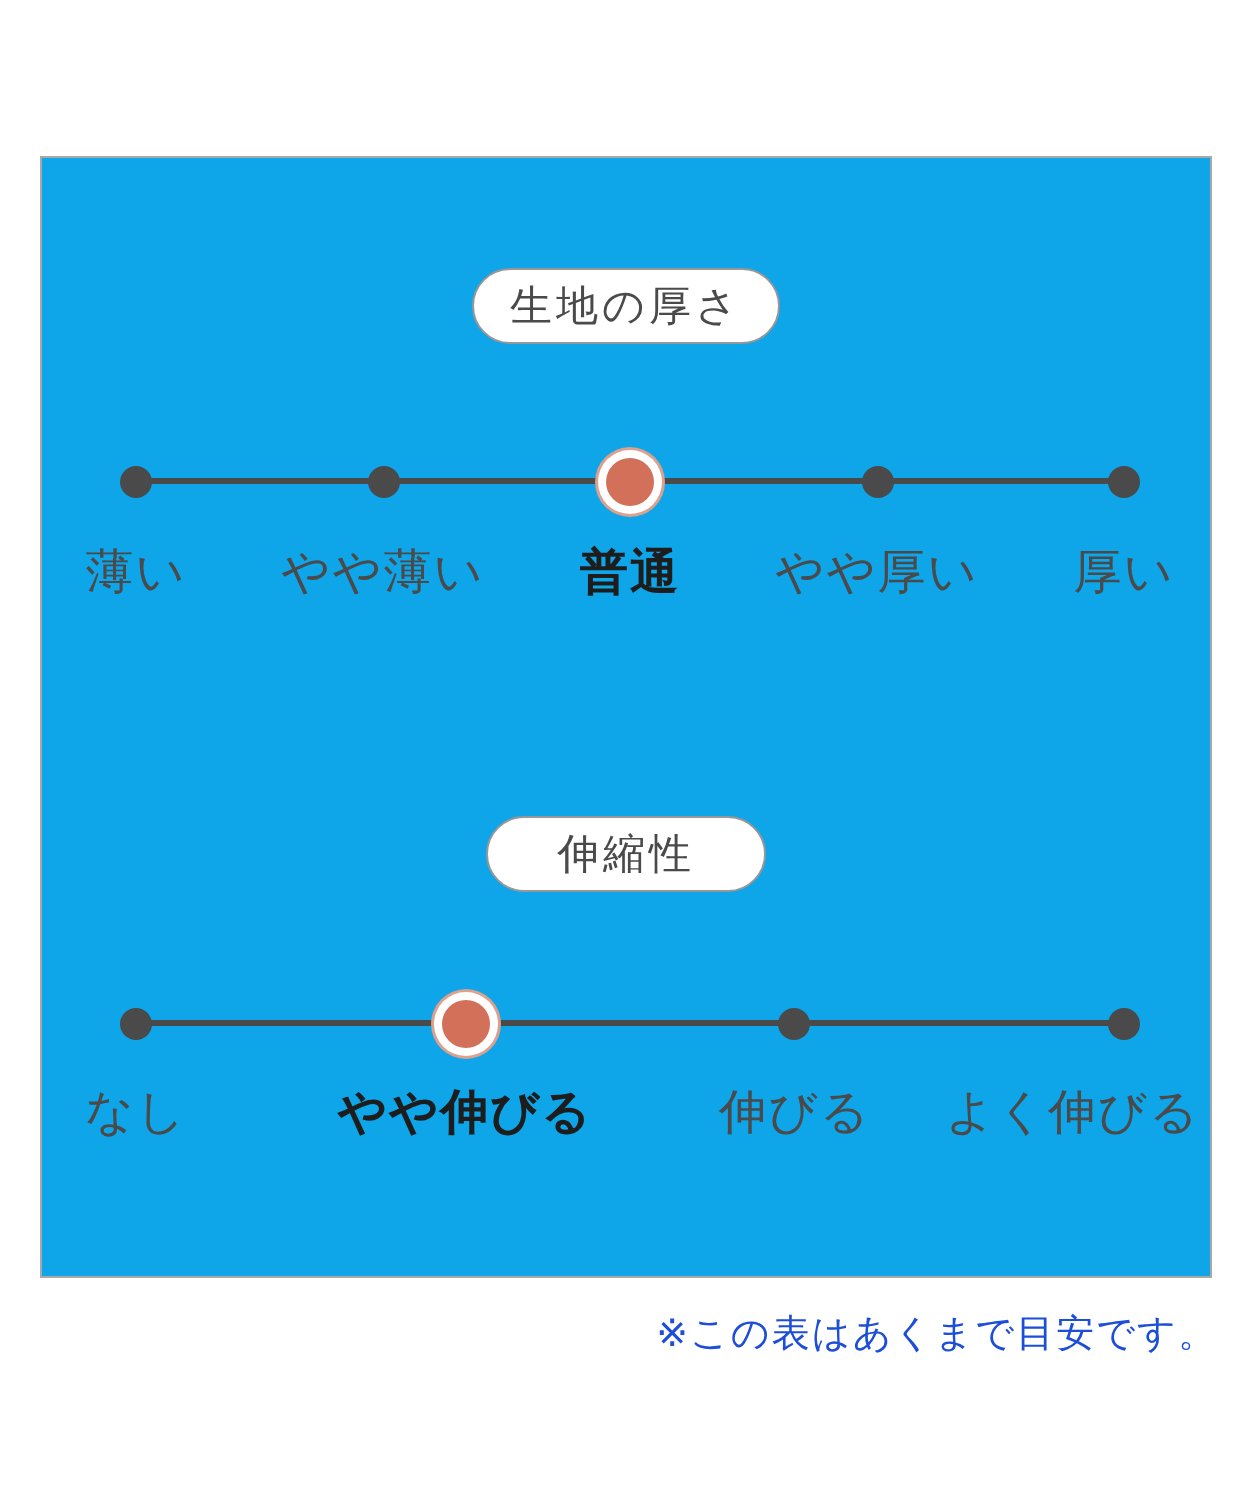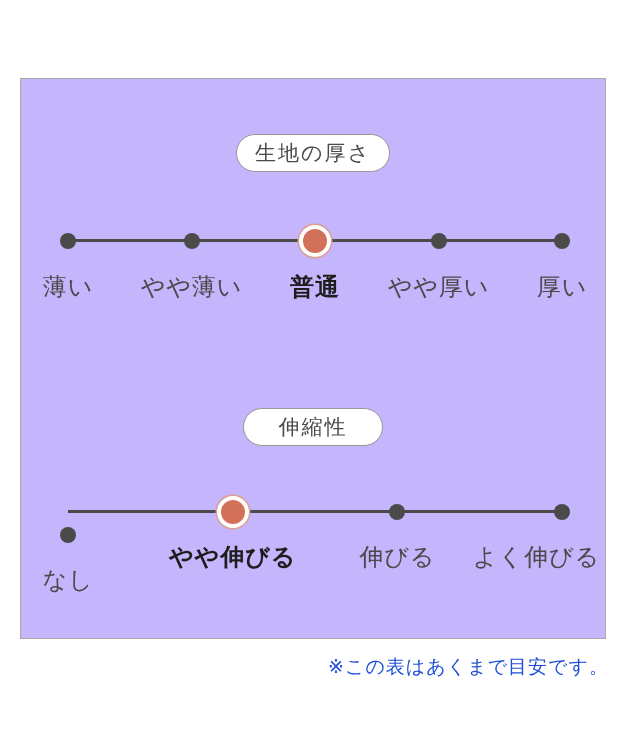--- a/index.html
+++ b/index.html
@@ -15,21 +15,21 @@
     overflow: hidden;
   }
   .frame {
     position: absolute;
     left: 20px;
     top: 78px;
     width: 586px;
     height: 561px;
     box-sizing: border-box;
     border: 1.5px solid #a8a8a8;
-    background: #c4b5fd;
+    background: #0ea5e9;
   }
   .pill {
     position: absolute;
     left: 50%;
     transform: translateX(-50%);
     min-width: 140px;
     height: 38px;
     box-sizing: border-box;
     padding: 0 18px;
     border: 1.5px solid #979797;
@@ -71,21 +71,21 @@
     height: 24px;
     border-radius: 50%;
     background: #d2705a;
     box-shadow: 0 0 0 4px #ffffff, 0 0 0 5.5px #dca08e;
   }
   .p0   { left: 0%; }
   .p25  { left: 25%; }
   .p50  { left: 50%; }
   .p75  { left: 75%; }
   .p100 { left: 100%; }
-  .t0   { left: 0%; margin-top: 23px; }
+  .t0   { left: 0%; }
   .t33  { left: 33.333%; }
   .t66  { left: 66.667%; }
   .t100 { left: 100%; }
   .labels {
     position: absolute;
     left: 47px;
     width: 494px;
     height: 24px;
   }
   .labels-1 { top: 196px; }

